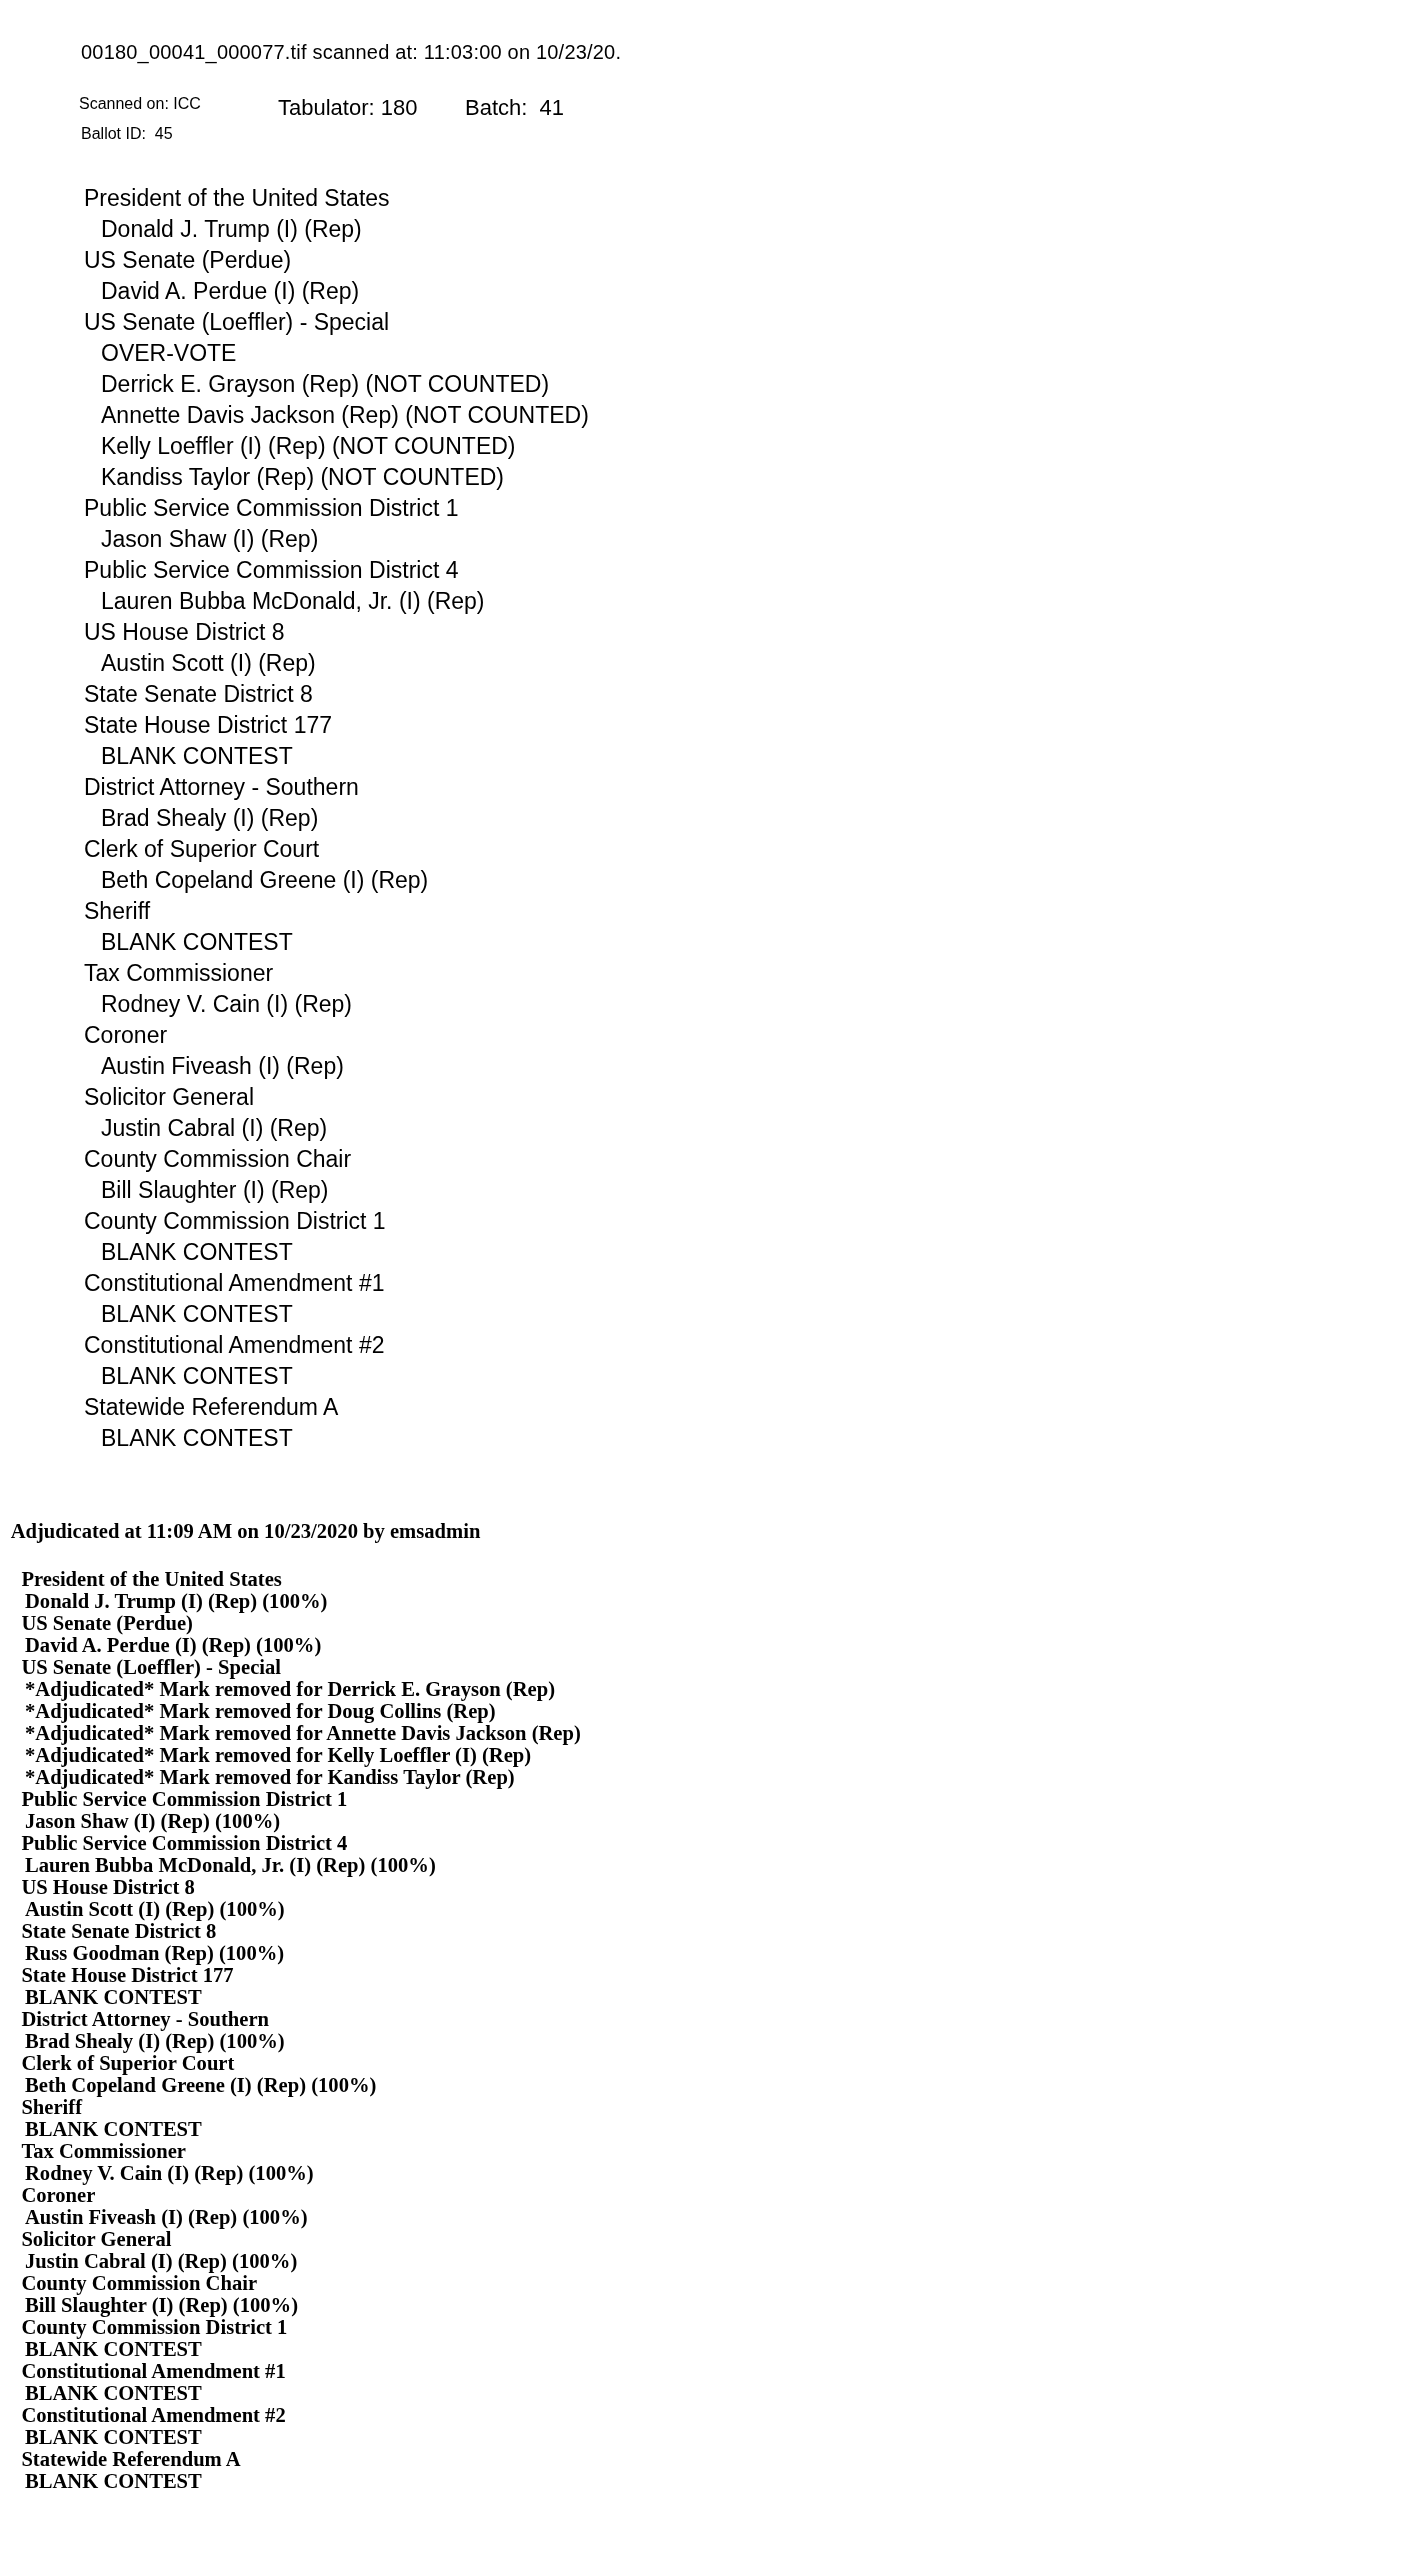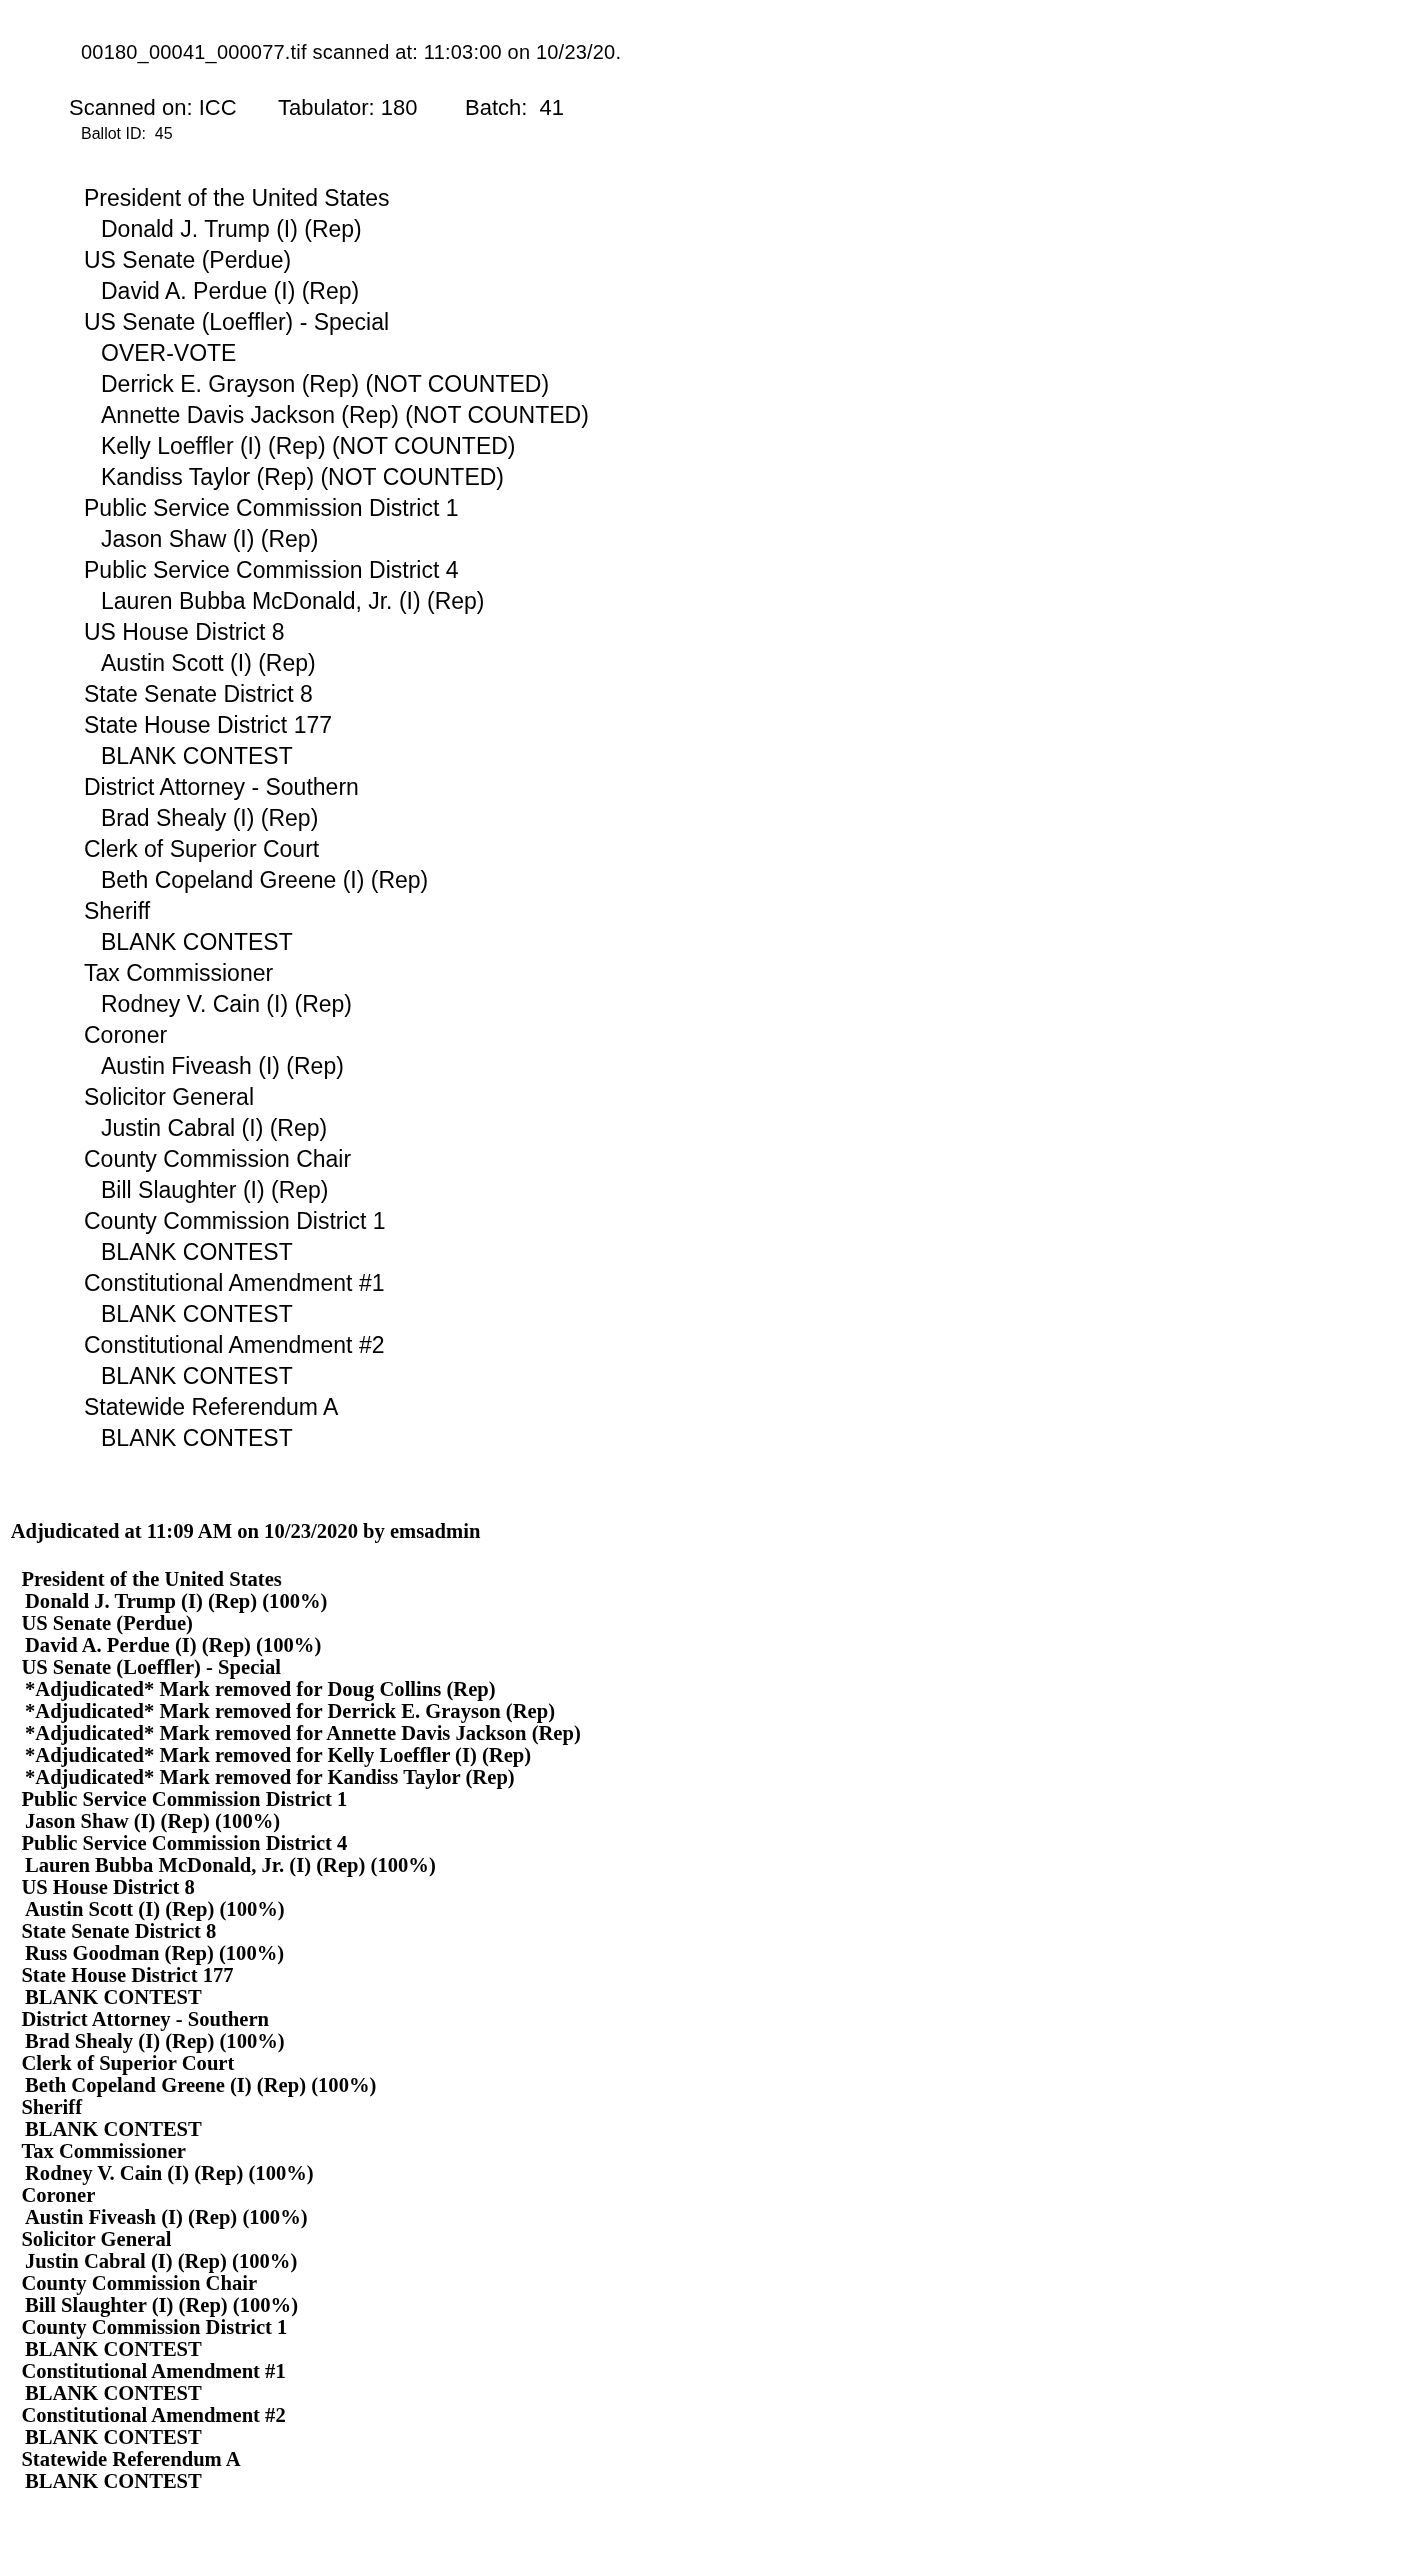--- a/index.html
+++ b/index.html
@@ -14,21 +14,21 @@
   .sans  { font-family: "Liberation Sans", "DejaVu Sans", sans-serif; }
   .mono  { font-family: Liberation Serif, serif; font-weight: bold; }
   .pre   { white-space: pre; }
 
   
   #scan-line {
     position: absolute; left: 81px; top: 41px;
     font-size: 20px; letter-spacing: 0.2px;
   }
   #scan-info-row { position: absolute; left: 0; top: 95px; width: 100%; height: 28px; }
-  #scanned-on  { position: absolute; left: 69px;  top: 0; font-size: 22px; }
+  #scanned-on  { position: absolute; left: 79px;  top: 0; font-size: 16px; }
   #tabulator   { position: absolute; left: 278px; top: 0; font-size: 22px; }
   #batch       { position: absolute; left: 465px; top: 0; font-size: 22px; }
   #ballot-line { position: absolute; left: 81px; top: 125px; font-size: 16px; }
 
   
   #scan-results {
     position: absolute; left: 0; top: 183px; width: 1407px;
     font-size: 23px; line-height: 31px;
   }
   #scan-results .contest   { padding-left: 84px; }
@@ -106,22 +106,22 @@
     </div>
 
   <div id="adjudicated-banner" class="mono pre">Adjudicated at 11:09 AM on 10/23/2020 by emsadmin</div>
 
   <div id="adjudication-results" class="mono">
       <div class="contest pre">President of the United States</div>
       <div class="candidate pre">Donald J. Trump (I) (Rep) (100%)</div>
       <div class="contest pre">US Senate (Perdue)</div>
       <div class="candidate pre">David A. Perdue (I) (Rep) (100%)</div>
       <div class="contest pre">US Senate (Loeffler) - Special</div>
+      <div class="candidate pre">*Adjudicated* Mark removed for Derrick E. Grayson (Rep)</div>
       <div class="candidate pre">*Adjudicated* Mark removed for Doug Collins (Rep)</div>
-      <div class="candidate pre">*Adjudicated* Mark removed for Derrick E. Grayson (Rep)</div>
       <div class="candidate pre">*Adjudicated* Mark removed for Annette Davis Jackson (Rep)</div>
       <div class="candidate pre">*Adjudicated* Mark removed for Kelly Loeffler (I) (Rep)</div>
       <div class="candidate pre">*Adjudicated* Mark removed for Kandiss Taylor (Rep)</div>
       <div class="contest pre">Public Service Commission District 1</div>
       <div class="candidate pre">Jason Shaw (I) (Rep) (100%)</div>
       <div class="contest pre">Public Service Commission District 4</div>
       <div class="candidate pre">Lauren Bubba McDonald, Jr. (I) (Rep) (100%)</div>
       <div class="contest pre">US House District 8</div>
       <div class="candidate pre">Austin Scott (I) (Rep) (100%)</div>
       <div class="contest pre">State Senate District 8</div>

